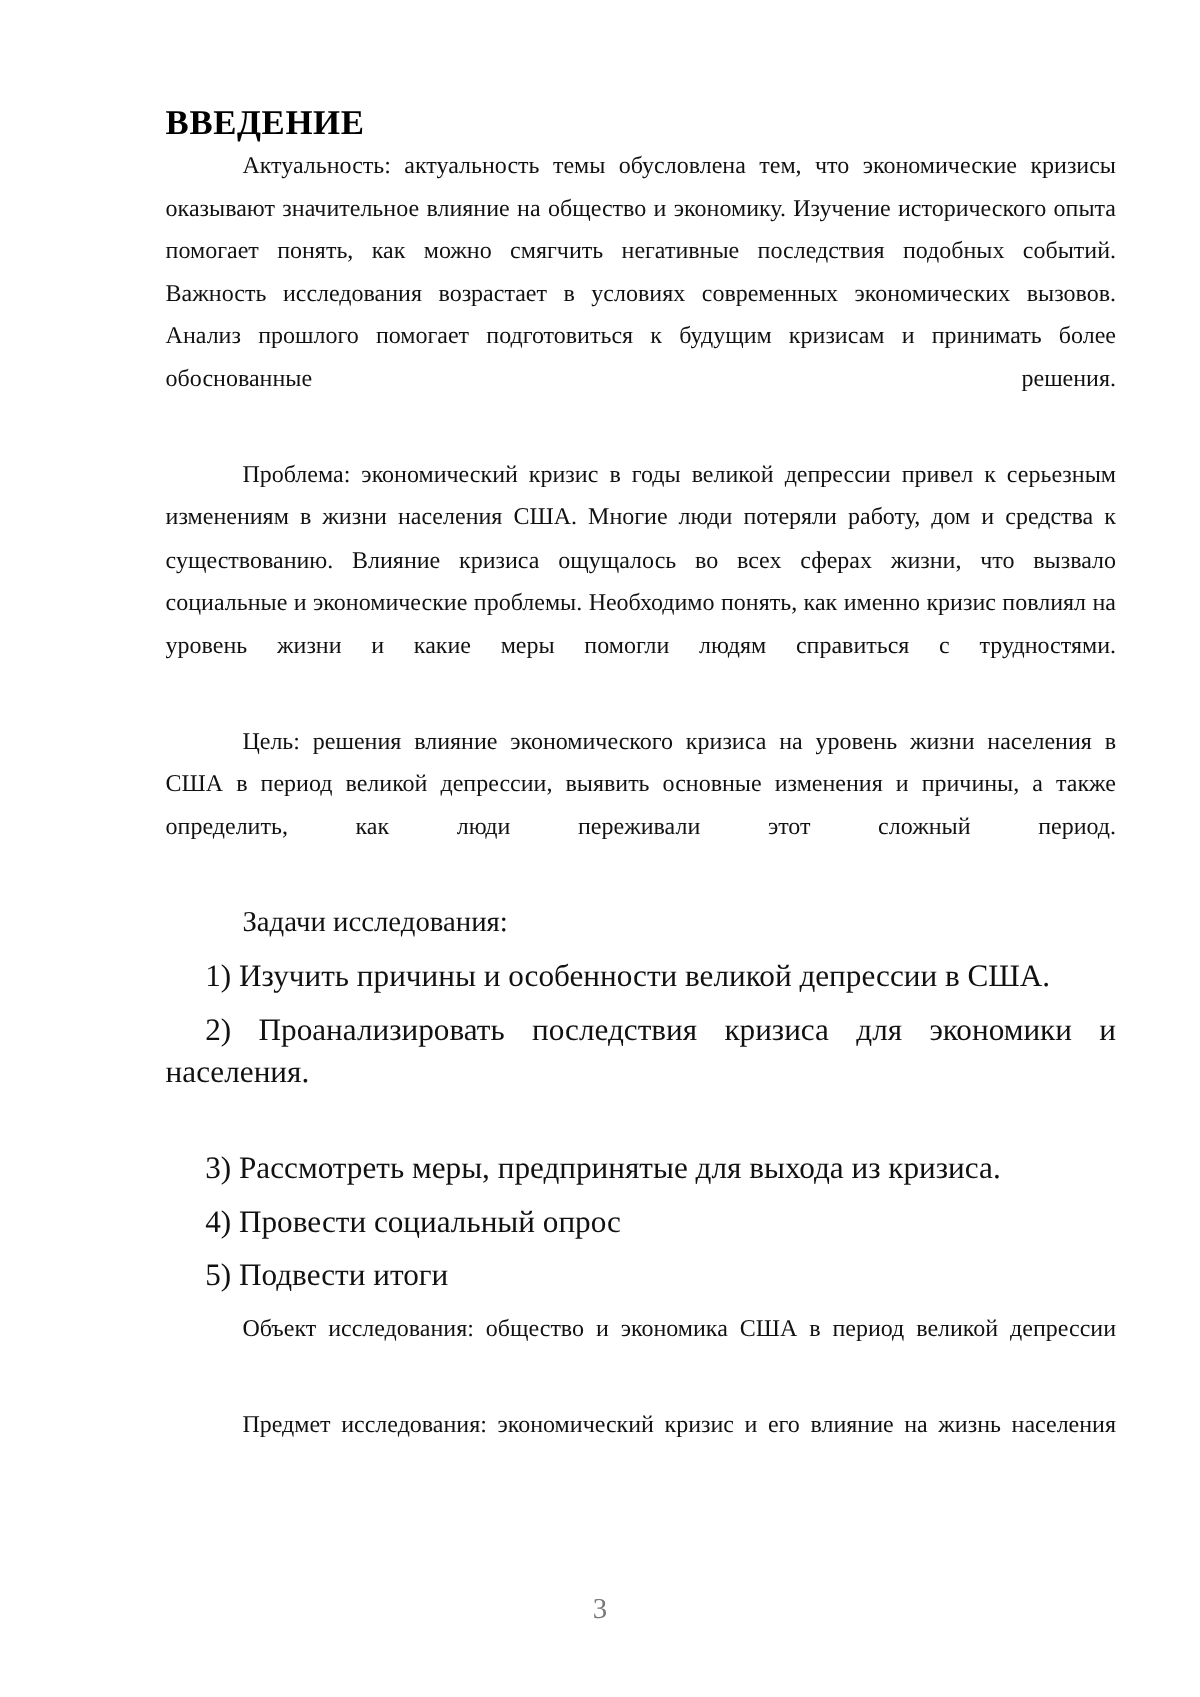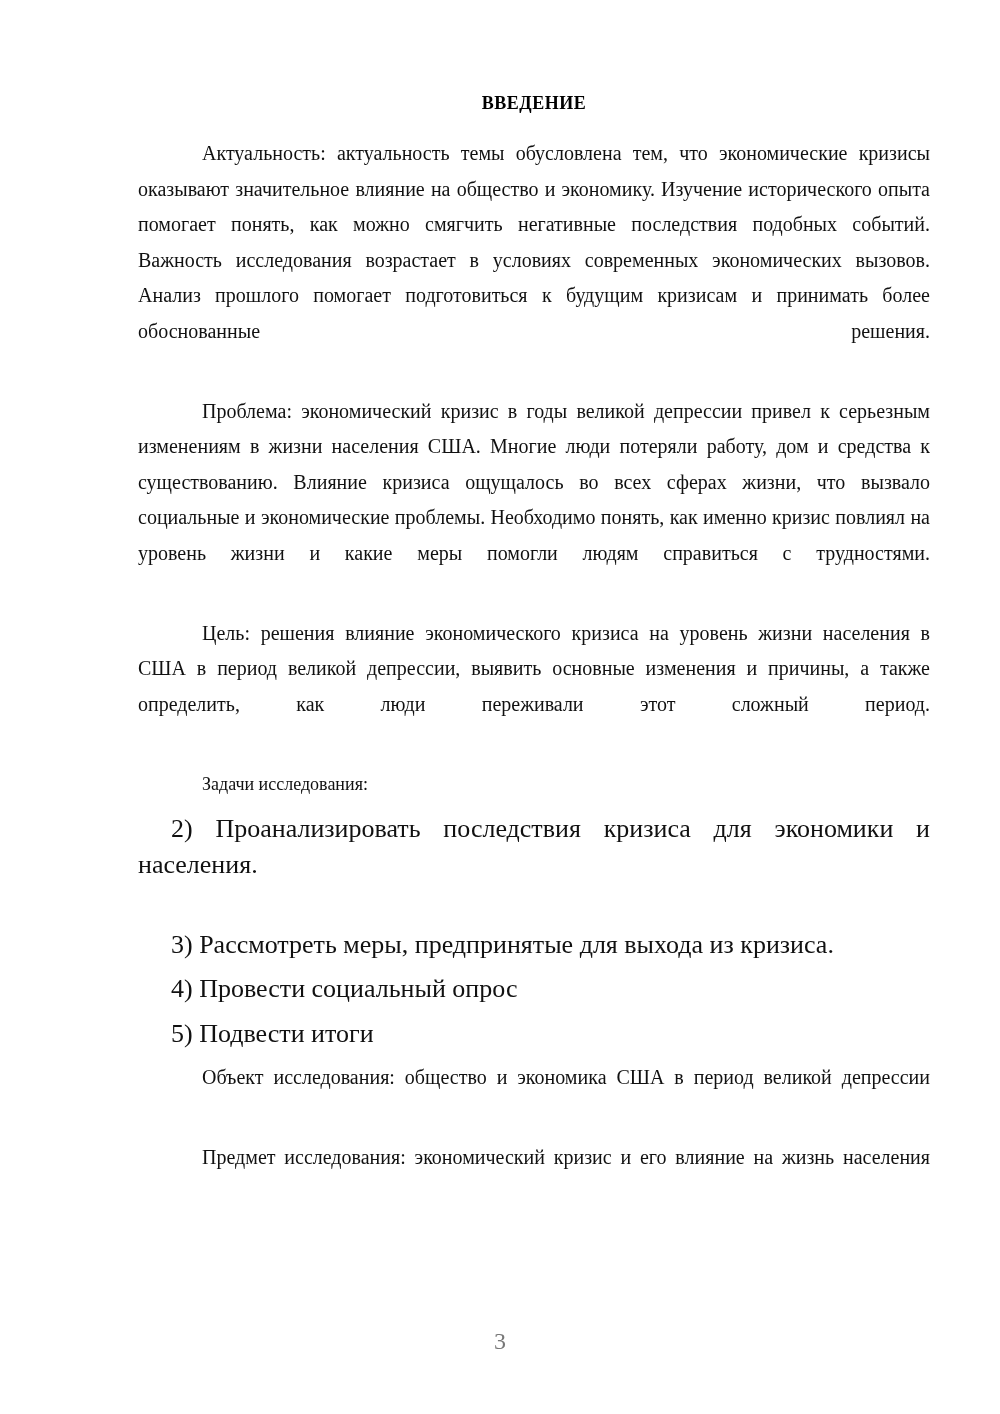--- a/index.html
+++ b/index.html
@@ -22,26 +22,26 @@
   }
 
   .content {
     position: absolute;
     left: 138px;
     top: 86px;
     width: 792px;
   }
 
   .doc-title {
-    font-size: 18px;
+    font-size: 29px;
     font-weight: bold;
-    text-align: center;
+    text-align: left;
     letter-spacing: 0.5px;
     line-height: 35px;
-    margin: 0 0 15px 0;
+    margin: 0 0 0 0;
     color: #000000;
   }
 
   .para {
     font-size: 20px;
     line-height: 35.5px;
     text-align: justify;
     text-justify: inter-word;
     text-indent: 64px;
     margin: 0 0 9px 0;
@@ -51,21 +51,21 @@
   }
 
   
   .para::after {
     content: "";
     display: inline-block;
     width: 100%;
   }
 
   .list-intro {
-    font-size: 18px;
+    font-size: 24px;
     line-height: 35.5px;
     text-align: left;
     text-indent: 64px;
     margin: 0 0 9px 0;
     color: #111111;
   }
 
   .list {
     margin: 0;
     padding: 0;
@@ -119,20 +119,21 @@
 
     <p class="para">Актуальность: актуальность темы обусловлена тем, что экономические кризисы оказывают значительное влияние на общество и экономику. Изучение исторического опыта помогает понять, как можно смягчить негативные последствия подобных событий. Важность исследования возрастает в условиях современных экономических вызовов. Анализ прошлого помогает подготовиться к будущим кризисам и принимать более обоснованные решения.</p>
 
     <p class="para">Проблема: экономический кризис в годы великой депрессии привел к серьезным изменениям в жизни населения США. Многие люди потеряли работу, дом и средства к существованию. Влияние кризиса ощущалось во всех сферах жизни, что вызвало социальные и экономические проблемы. Необходимо понять, как именно кризис повлиял на уровень жизни и какие меры помогли людям справиться с трудностями.</p>
 
     <p class="para">Цель: решения влияние экономического кризиса на уровень жизни населения в США в период великой депрессии, выявить основные изменения и причины, а также определить, как люди переживали этот сложный период.</p>
 
     <p class="list-intro">Задачи исследования:</p>
 
     <ul class="list">
+      <li class="list-item short">1) Изучить причины и особенности великой депрессии в США.</li>
       <li class="list-item">2) Проанализировать последствия кризиса для экономики и населения.</li>
       <li class="list-item short">3) Рассмотреть меры, предпринятые для выхода из кризиса.</li>
       <li class="list-item short">4) Провести социальный опрос</li>
       <li class="list-item short">5) Подвести итоги</li>
     </ul>
 
     <p class="para">Объект исследования: общество и экономика США в период великой депрессии</p>
 
     <p class="para">Предмет исследования: экономический кризис и его влияние на жизнь населения</p>
 

